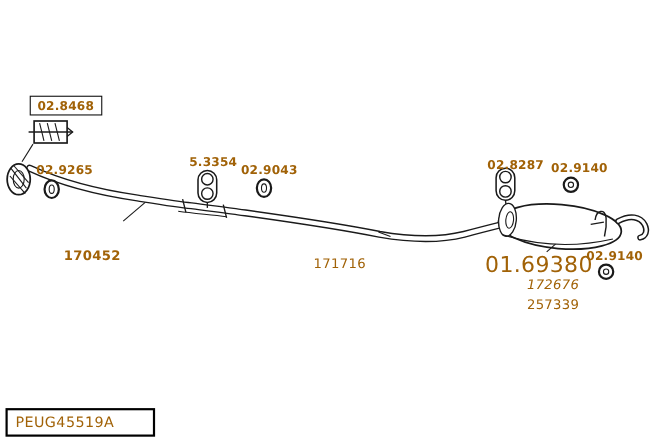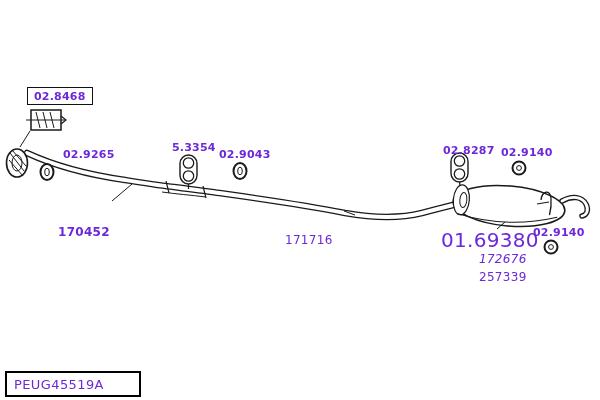--- a/index.html
+++ b/index.html
@@ -1,18 +1,18 @@
 <!DOCTYPE html>
 <html><head>
 <meta charset="utf-8">
 <style>
   html,body{margin:0;padding:0;background:#fff;}
   .stage{
     position:relative;width:600px;height:400px;background:#ffffff;
-    font-family:"DejaVu Sans", sans-serif;color:#6d28d9;overflow:hidden;
+    font-family:"DejaVu Sans", sans-serif;color:#a16207;overflow:hidden;
   }
   .stage svg{position:absolute;left:0;top:0;}
   .lbl{position:absolute;white-space:nowrap;line-height:1;}
   .small{font-size:11px;font-weight:600;letter-spacing:.2px;}
   .big{font-size:20px;font-weight:500;letter-spacing:.3px;}
   .ref{font-size:12px;font-weight:400;letter-spacing:.3px;}
   .boxed{border:1.6px solid #111;padding:3px 6px 2px 6px;background:#fff;}
   .code-box{
     position:absolute;left:5px;top:371px;width:136px;height:26px;
     border:2px solid #000;box-sizing:border-box;background:#fff;
@@ -105,21 +105,21 @@
 
     <g>
       <line x1="112" y1="201" x2="132" y2="184" stroke="#1a1a1a" stroke-width="1"></line>
       <line x1="344" y1="211" x2="355" y2="215" stroke="#1a1a1a" stroke-width="1"></line>
       <line x1="497" y1="229" x2="505" y2="222" stroke="#1a1a1a" stroke-width="1"></line>
     </g>
   </svg>
 
   <div class="lbl small boxed" style="left:27px;top:87px;">02.8468</div>
 
-  <div class="lbl small" style="left:33px;top:149px;margin-left:30px;">02.9265</div>
+  <div class="lbl small" style="left:33px;top:149px;">02.9265</div>
 
   <div class="lbl small" style="left:172px;top:142px;">5.3354</div>
 
   <div class="lbl small" style="left:219px;top:149px;">02.9043</div>
 
   <div class="lbl small" style="left:443px;top:145px;">02.8287</div>
 
   <div class="lbl small" style="left:501px;top:147px;">02.9140</div>
 
   <div class="lbl small" style="left:533px;top:227px;">02.9140</div>

